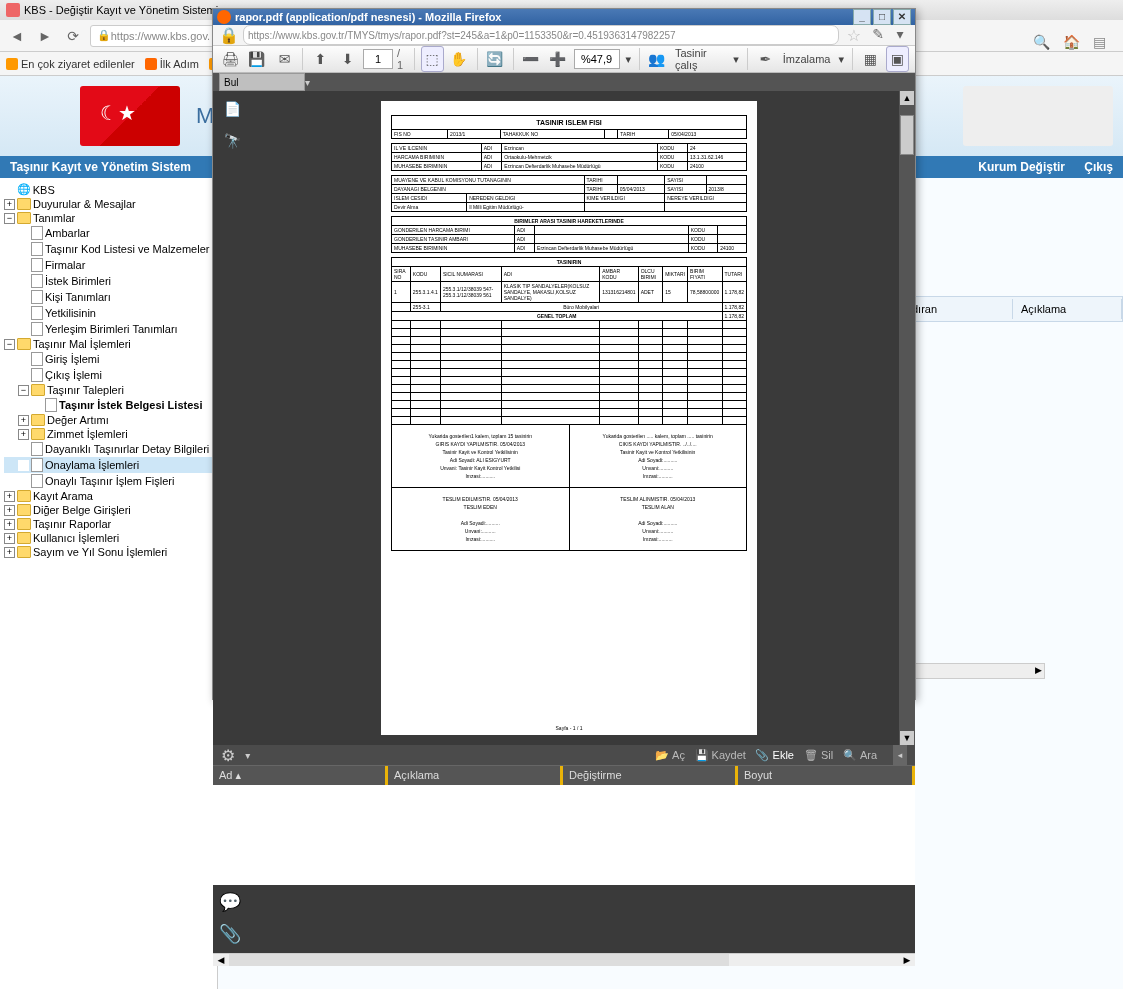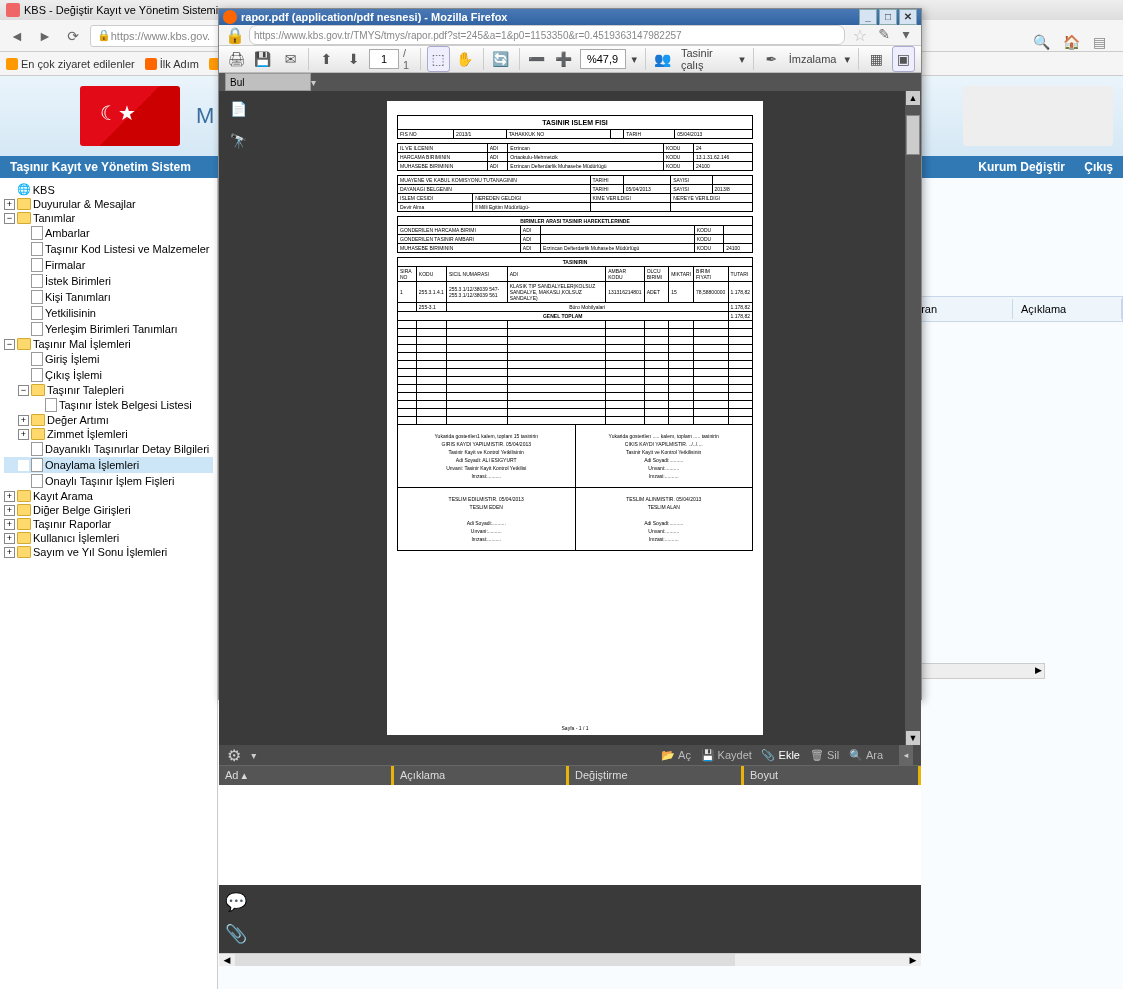--- a/index.html
+++ b/index.html
@@ -25,29 +25,29 @@
 
 .bg-content { display: flex; height: calc(989px - 20px - 32px - 24px - 80px - 22px); }
 .bg-tree { width: 218px; background: #fff; border-right: 1px solid #ccc; font-size: 11px; padding: 4px; overflow: hidden; }
 .tree-node { display: flex; align-items: center; padding: 1px 0; gap: 2px; cursor: pointer; }
 .tree-node .tog { width: 11px; height: 11px; border: 1px solid #888; font-size: 9px; line-height: 9px; text-align: center; background: #fff; }
 .tree-node .tog.none { border: none; width: 11px; }
 .tree-node .fld { width: 14px; height: 12px; background: #ffd96b; border: 1px solid #d4a92f; border-radius: 1px; }
 .tree-node .doc { width: 12px; height: 14px; background: #fff; border: 1px solid #999; }
 .tree-node.sel { background: #cde6f7; }
 .l1 { padding-left: 14px; }
-.l2 { padding-left: 28px; }
+.l2 { padding-left: 28px; font-weight: bold; }
 
 .bg-main { flex: 1; background: #f8fcff; position: relative; }
 .grid-head { position: absolute; top: 118px; right: 0; height: 26px; background: #eef5fb; border: 1px solid #c8d8e8; display: flex; align-items: center; width: 220px; font-size: 11px; }
 .grid-head .col { flex: 1; padding: 4px 8px; border-right: 1px solid #c8d8e8; }
 .hscroll { position: absolute; bottom: 310px; right: 78px; width: 200px; height: 16px; background: #eee; border: 1px solid #ccc; }
 .hscroll::after { content:"▶"; position: absolute; right: 2px; font-size: 9px; top: 1px; }
 
-.pdf-window { position: absolute; top: 8px; left: 218px; width: 704px; height: 692px; background: #5eead4; border: 1px solid #888; box-shadow: 2px 2px 8px rgba(0,0,0,0.3); display: flex; flex-direction: column; }
+.pdf-window { position: absolute; top: 8px; left: 212px; width: 704px; height: 692px; background: #5eead4; border: 1px solid #888; box-shadow: 2px 2px 8px rgba(0,0,0,0.3); display: flex; flex-direction: column; }
 .pdf-title { height: 22px; background: linear-gradient(#4a79b5,#3163a3); color: #fff; font-size: 11px; font-weight: bold; display: flex; align-items: center; padding: 0 4px; }
 .pdf-title .fx { width: 14px; height: 14px; background: #f60; border-radius: 7px; margin-right: 4px; }
 .pdf-title .wbtns { margin-left: auto; display: flex; gap: 2px; }
 .pdf-title .wbtn { width: 18px; height: 16px; background: #d6e3f3; border: 1px solid #8aa; font-size: 10px; line-height: 14px; text-align: center; color: #333; }
 .pdf-url { height: 26px; background: #f4f4f4; border-bottom: 1px solid #ccc; display: flex; align-items: center; padding: 0 6px; gap: 4px; }
 .pdf-url .lock { color: #5a5; }
 .pdf-url .urltxt { flex: 1; height: 20px; border: 1px solid #ccc; border-radius: 7px; background: #fff; font-size: 10px; padding: 2px 4px; color: #888; display:flex; align-items:center; }
 .pdf-url .star { color: #bbb; margin: 0 4px; }
 .pdf-url .brush { width: 18px; height: 18px; color: #666; font-size: 14px; text-align: center; }
 

